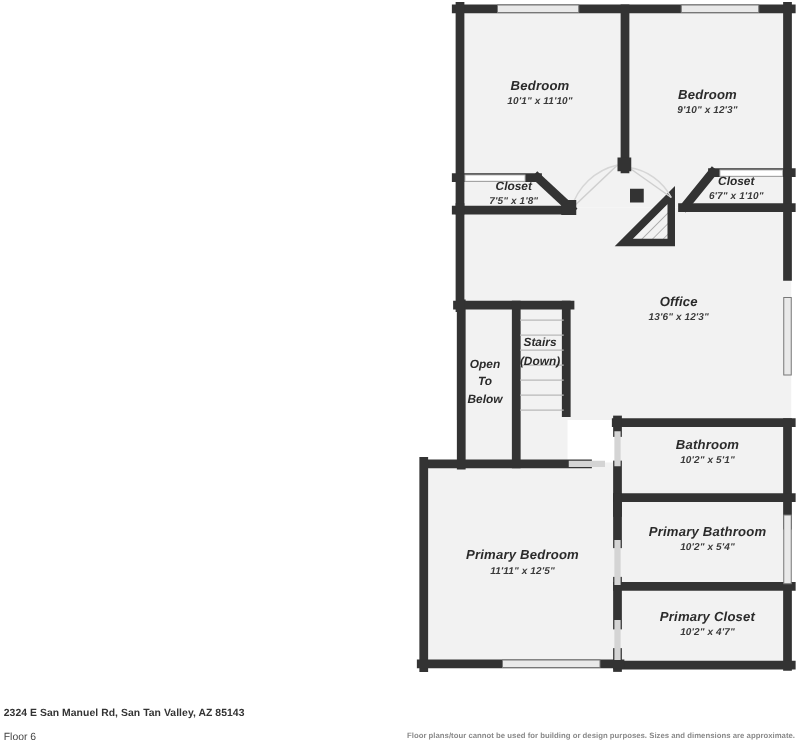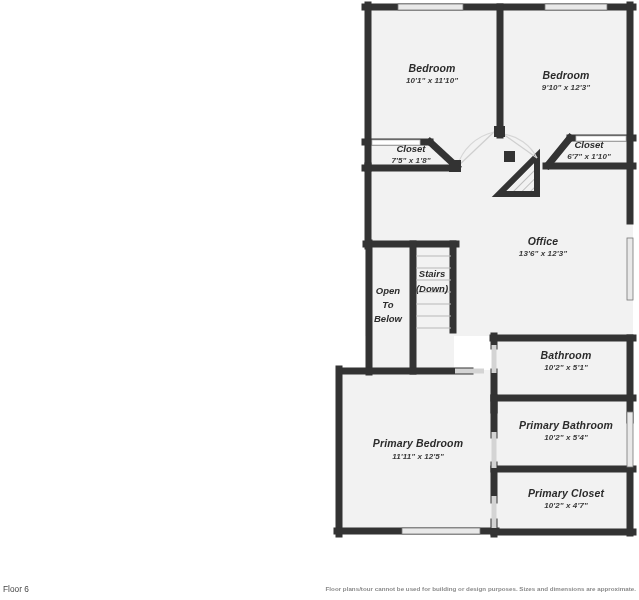--- a/index.html
+++ b/index.html
@@ -255,15 +255,16 @@
       <text class="room-small" x="388" y="322">Below</text>
 
       <text class="room-small" x="432" y="277">Stairs</text>
       <text class="room-small" x="432" y="292">(Down)</text>
     </g>
 
   </svg>
 </div>
 
 <div id="footer">
+  <div id="address-line">2324 E San Manuel Rd, San Tan Valley, AZ 85143</div>
   <div id="floor-line">Floor 6</div>
   <div id="disclaimer-line">Floor plans/tour cannot be used for building or design purposes. Sizes and dimensions are approximate.</div>
 </div>
 
 </body></html>

